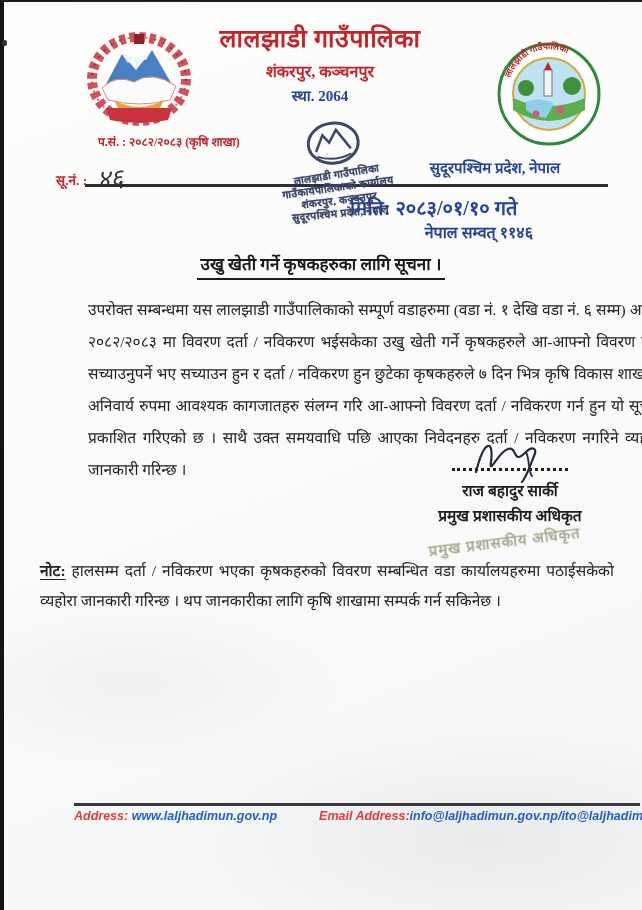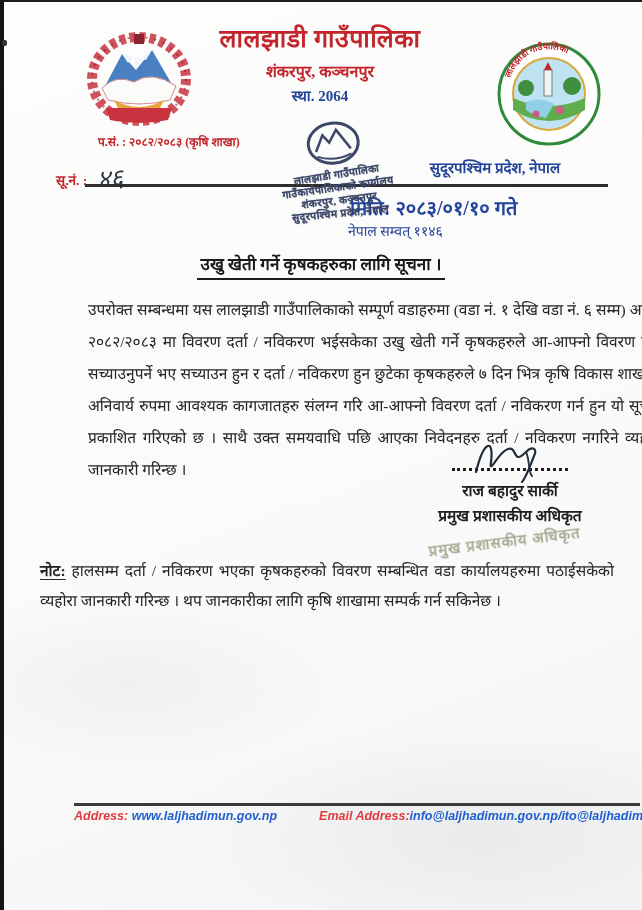--- a/index.html
+++ b/index.html
@@ -30,22 +30,22 @@
   .ref-no{position:absolute;left:56px;top:133px;font-size:12px;font-weight:bold;color:#c2252b;margin-left:42px;}
   .ser-row{position:absolute;left:56px;top:158px;font-size:13.5px;font-weight:bold;color:#c2252b;}
   .ser-hand{display:inline-block;font-size:25px;font-weight:normal;color:#2c3442;
     font-style:italic;transform:rotate(-4deg) translateY(2px);margin-left:6px;
     font-family:"DejaVu Serif",serif;}
   .province{position:absolute;left:405px;top:157px;width:180px;text-align:center;
     font-size:15px;font-weight:bold;color:#24439a;}
   .rule-main{position:absolute;left:85px;top:184px;width:523px;height:3px;background:#2e2e2e;}
   .date-line{position:absolute;left:350px;top:194px;width:205px;text-align:left;
     font-size:20px;font-weight:bold;color:#24439a;}
-  .sambat-line{position:absolute;left:348px;top:221px;width:185px;text-align:left;
-    font-size:14px;font-weight:normal;color:#24439a;}
+  .sambat-line{position:absolute;left:348px;top:221px;width:185px;text-align:right;
+    font-size:16px;font-weight:bold;color:#24439a;}
 
   
   .stamp{position:absolute;left:252px;top:120px;width:170px;height:118px;
     transform:rotate(-6deg);z-index:3;color:#3d4868;text-align:center;}
   .stamp .emb{display:block;margin:0 auto;}
   .stamp-line{font-size:10.5px;font-weight:bold;line-height:13px;letter-spacing:.4px;
     text-shadow:0 0 1px rgba(61,72,104,.75);white-space:nowrap;}
   .sl0{transform:rotate(-3deg);}
   .sl1{transform:rotate(-2deg);}
   .sl2{transform:rotate(-1deg);}

